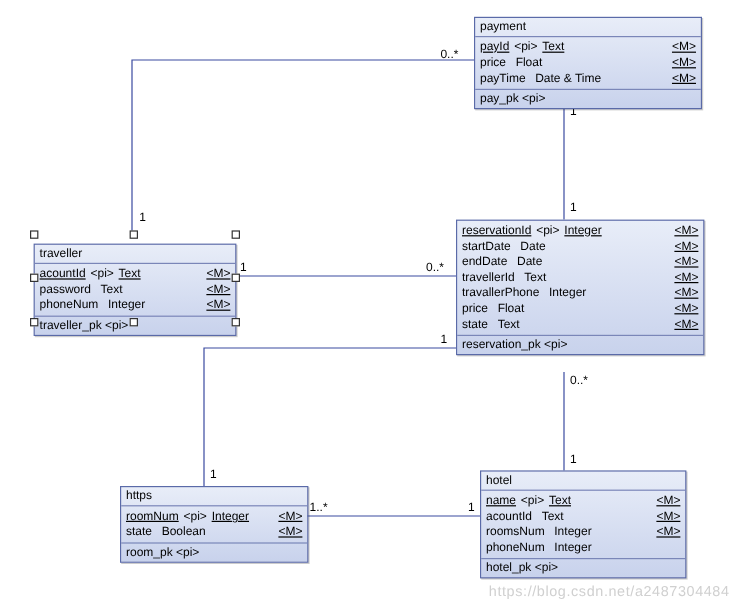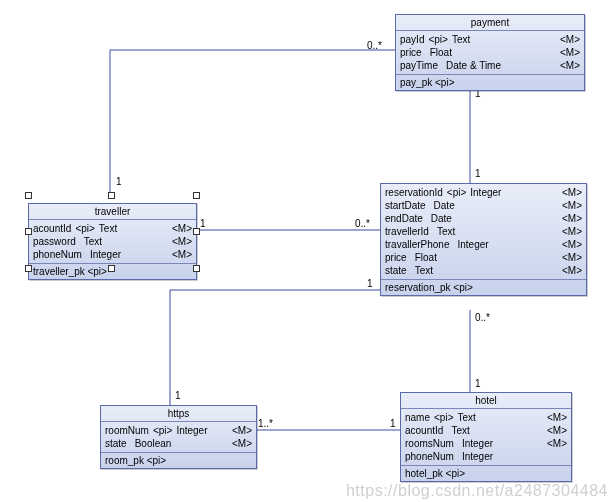--- a/index.html
+++ b/index.html
@@ -1,30 +1,30 @@
 <!DOCTYPE html>
 <html><head>
 <meta charset="utf-8">
 <style>
   html,body{margin:0;padding:0;background:#fff;font-family:Arial,Helvetica,sans-serif;color:#000}
   .canvas{position:relative;width:616px;height:502px;background:#fff;overflow:hidden}
   .entity{position:absolute;border:1px solid #5a6aa8;background:linear-gradient(#e8edf8,#c8d2ec);font-size:10px;box-shadow:1px 1px 0 rgba(0,0,0,.2)}
-  .entity .title{text-align:center;border-bottom:1px solid #7a86b8;padding:2px 4px;font-size:10px}
+  .entity .title{border-bottom:1px solid #7a86b8;padding:2px 4px;font-size:10px}
   .entity .attrs{padding:2px 4px;border-bottom:1px solid #7a86b8}
   .entity .pk{padding:2px 4px}
   .row{display:flex;white-space:nowrap;line-height:13px}
   .c-name{flex:0 0 auto;padding-right:4px}
   .c-pi{flex:0 0 auto;padding-right:4px}
   .c-type{flex:0 0 auto;padding-right:4px}
   .c-m{flex:0 0 auto;margin-left:auto}
-  .u{}
+  .u{text-decoration:underline}
   svg{position:absolute;left:0;top:0;width:616px;height:502px;pointer-events:none}
   .line{stroke:#3a4aa0;stroke-width:1;fill:none}
   .mult{position:absolute;font-size:10px;color:#000}
-  .watermark{position:absolute;right:8px;bottom:2px;font-size:16px;color:#d0d0d0;letter-spacing:.5px}
+  .watermark{position:absolute;right:8px;bottom:2px;font-size:12px;color:#d0d0d0;letter-spacing:.5px}
   .handle{position:absolute;width:5px;height:5px;border:1px solid #333;background:#fff}
 </style>
 </head>
 <body>
 
 <div class="canvas">
 
 <svg>
 
   <path class="line" d="M110 195 L110 50 L395 50"></path>

